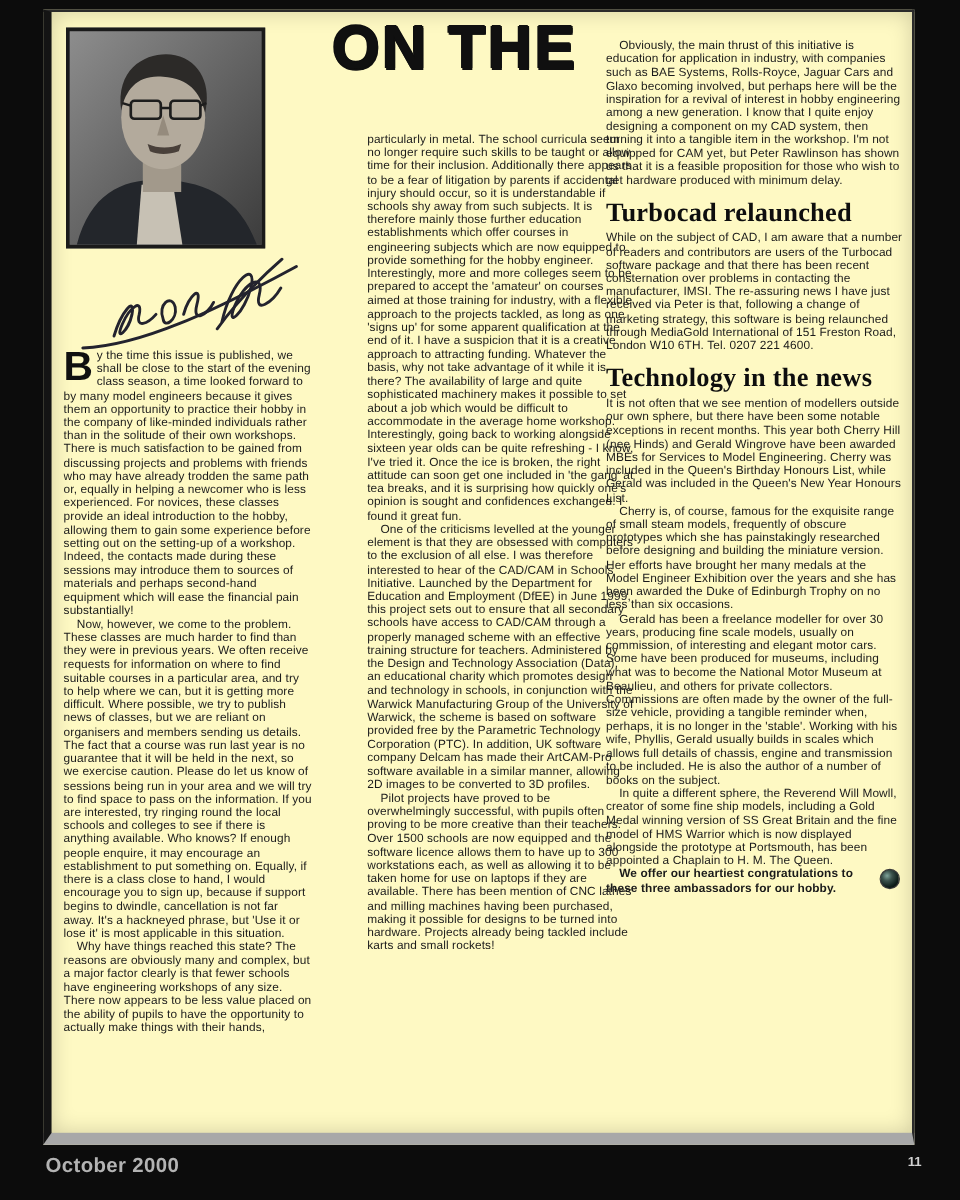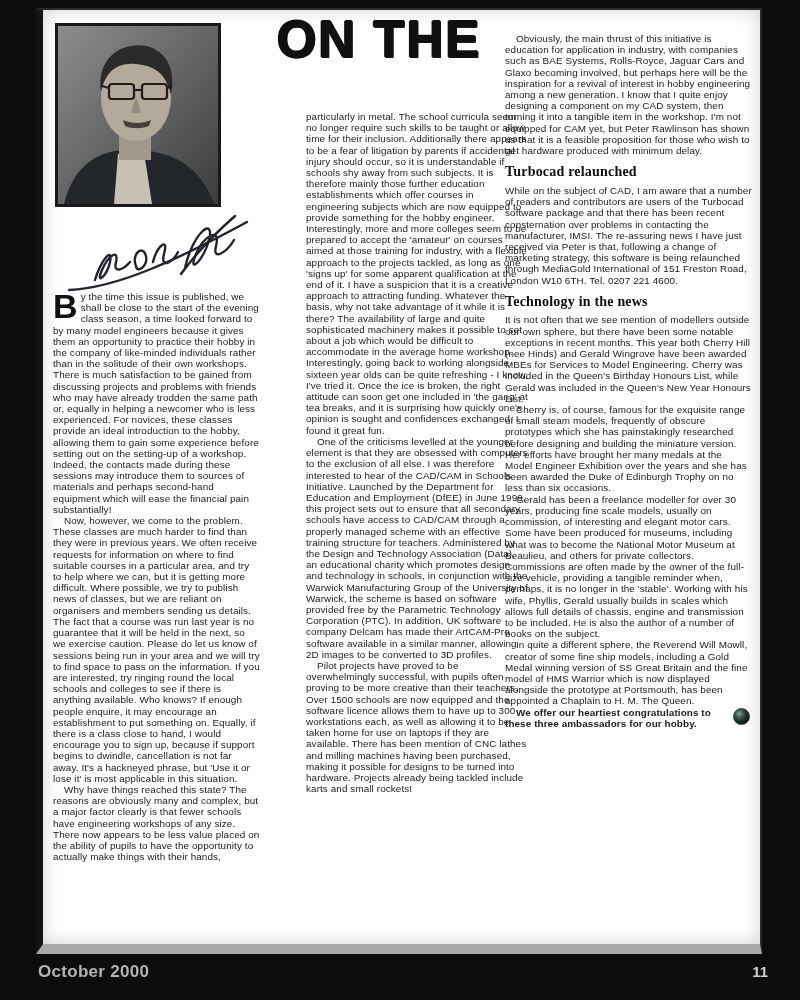--- a/index.html
+++ b/index.html
@@ -3,21 +3,21 @@
 <meta charset="utf-8">
 <style>
   html,body { margin:0; padding:0; }
   body {
     width:800px; height:1000px; position:relative;
     background:#0c0c0c; overflow:hidden;
     font-family:"Liberation Sans", sans-serif;
   }
   .page {
     position:absolute; left:36px; top:8px; width:726px; height:946px;
-    background:#ffffff; box-sizing:border-box;
+    background:#fef9c3; box-sizing:border-box;
     border:2px solid #2a2a2a; border-left:7px solid #141414;
     border-bottom:10px solid #a8a8a8;
     box-shadow: inset 0 0 18px rgba(0,0,0,0.18);
   }
   .photo {
     position:absolute; left:12px; top:13px; width:160px; height:178px;
     border:3px solid #1a1a1a; background:#555;
   }
   .photo svg { display:block; width:100%; height:100%; }
   .signature { position:absolute; left:14px; top:192px; width:215px; height:98px; }
@@ -40,36 +40,36 @@
   .col1 { left:10px; top:281px; width:207px; height:658px; }
   .col2 { left:227px; top:101px; width:223px; height:838px;margin-left:36px; }
   .col3 { left:462px; top:23px; width:247px; height:928px; }
   .col p { margin:0; }
   .col p.ind { text-indent:11px; }
   .dropcap {
     float:left; font-size:34px; line-height:28px; font-weight:bold;
     padding:1px 3px 0 0; color:#101010;
   }
   .subhead {
-    font-family:"Liberation Serif", serif; font-size:14px; font-weight:bold;
+    font-family:"Liberation Serif", serif; font-size:22px; font-weight:bold;
     color:#0e0e0e; margin:9px 0 5px 0; line-height:1.05; letter-spacing:0.2px;
   }
   .endline { overflow:hidden;font-weight:bold; }
   .roundel {
     float:right; width:15px; height:15px; border-radius:50%;
     background: radial-gradient(circle at 35% 32%, #7fa399 0%, #3c524c 30%, #10201c 65%, #000 100%);
     border:1px solid #3a3a3a; margin:1px 2px 0 4px;
   }
   .footer-date {
     position:absolute; left:38px; top:962px; color:#b3b3b3;
     font-weight:bold; font-size:17px; letter-spacing:0.3px;
   }
   .footer-page {
     position:absolute; right:32px; top:963px; color:#d0d0d0;
-    font-weight:bold; font-size:15px;
+    font-weight:bold; font-size:11px;
   }
 </style>
 </head>
 <body>
 
 <div class="page">
 
   <div class="photo">
     <svg viewBox="0 0 160 178" preserveAspectRatio="none">
       <defs>

